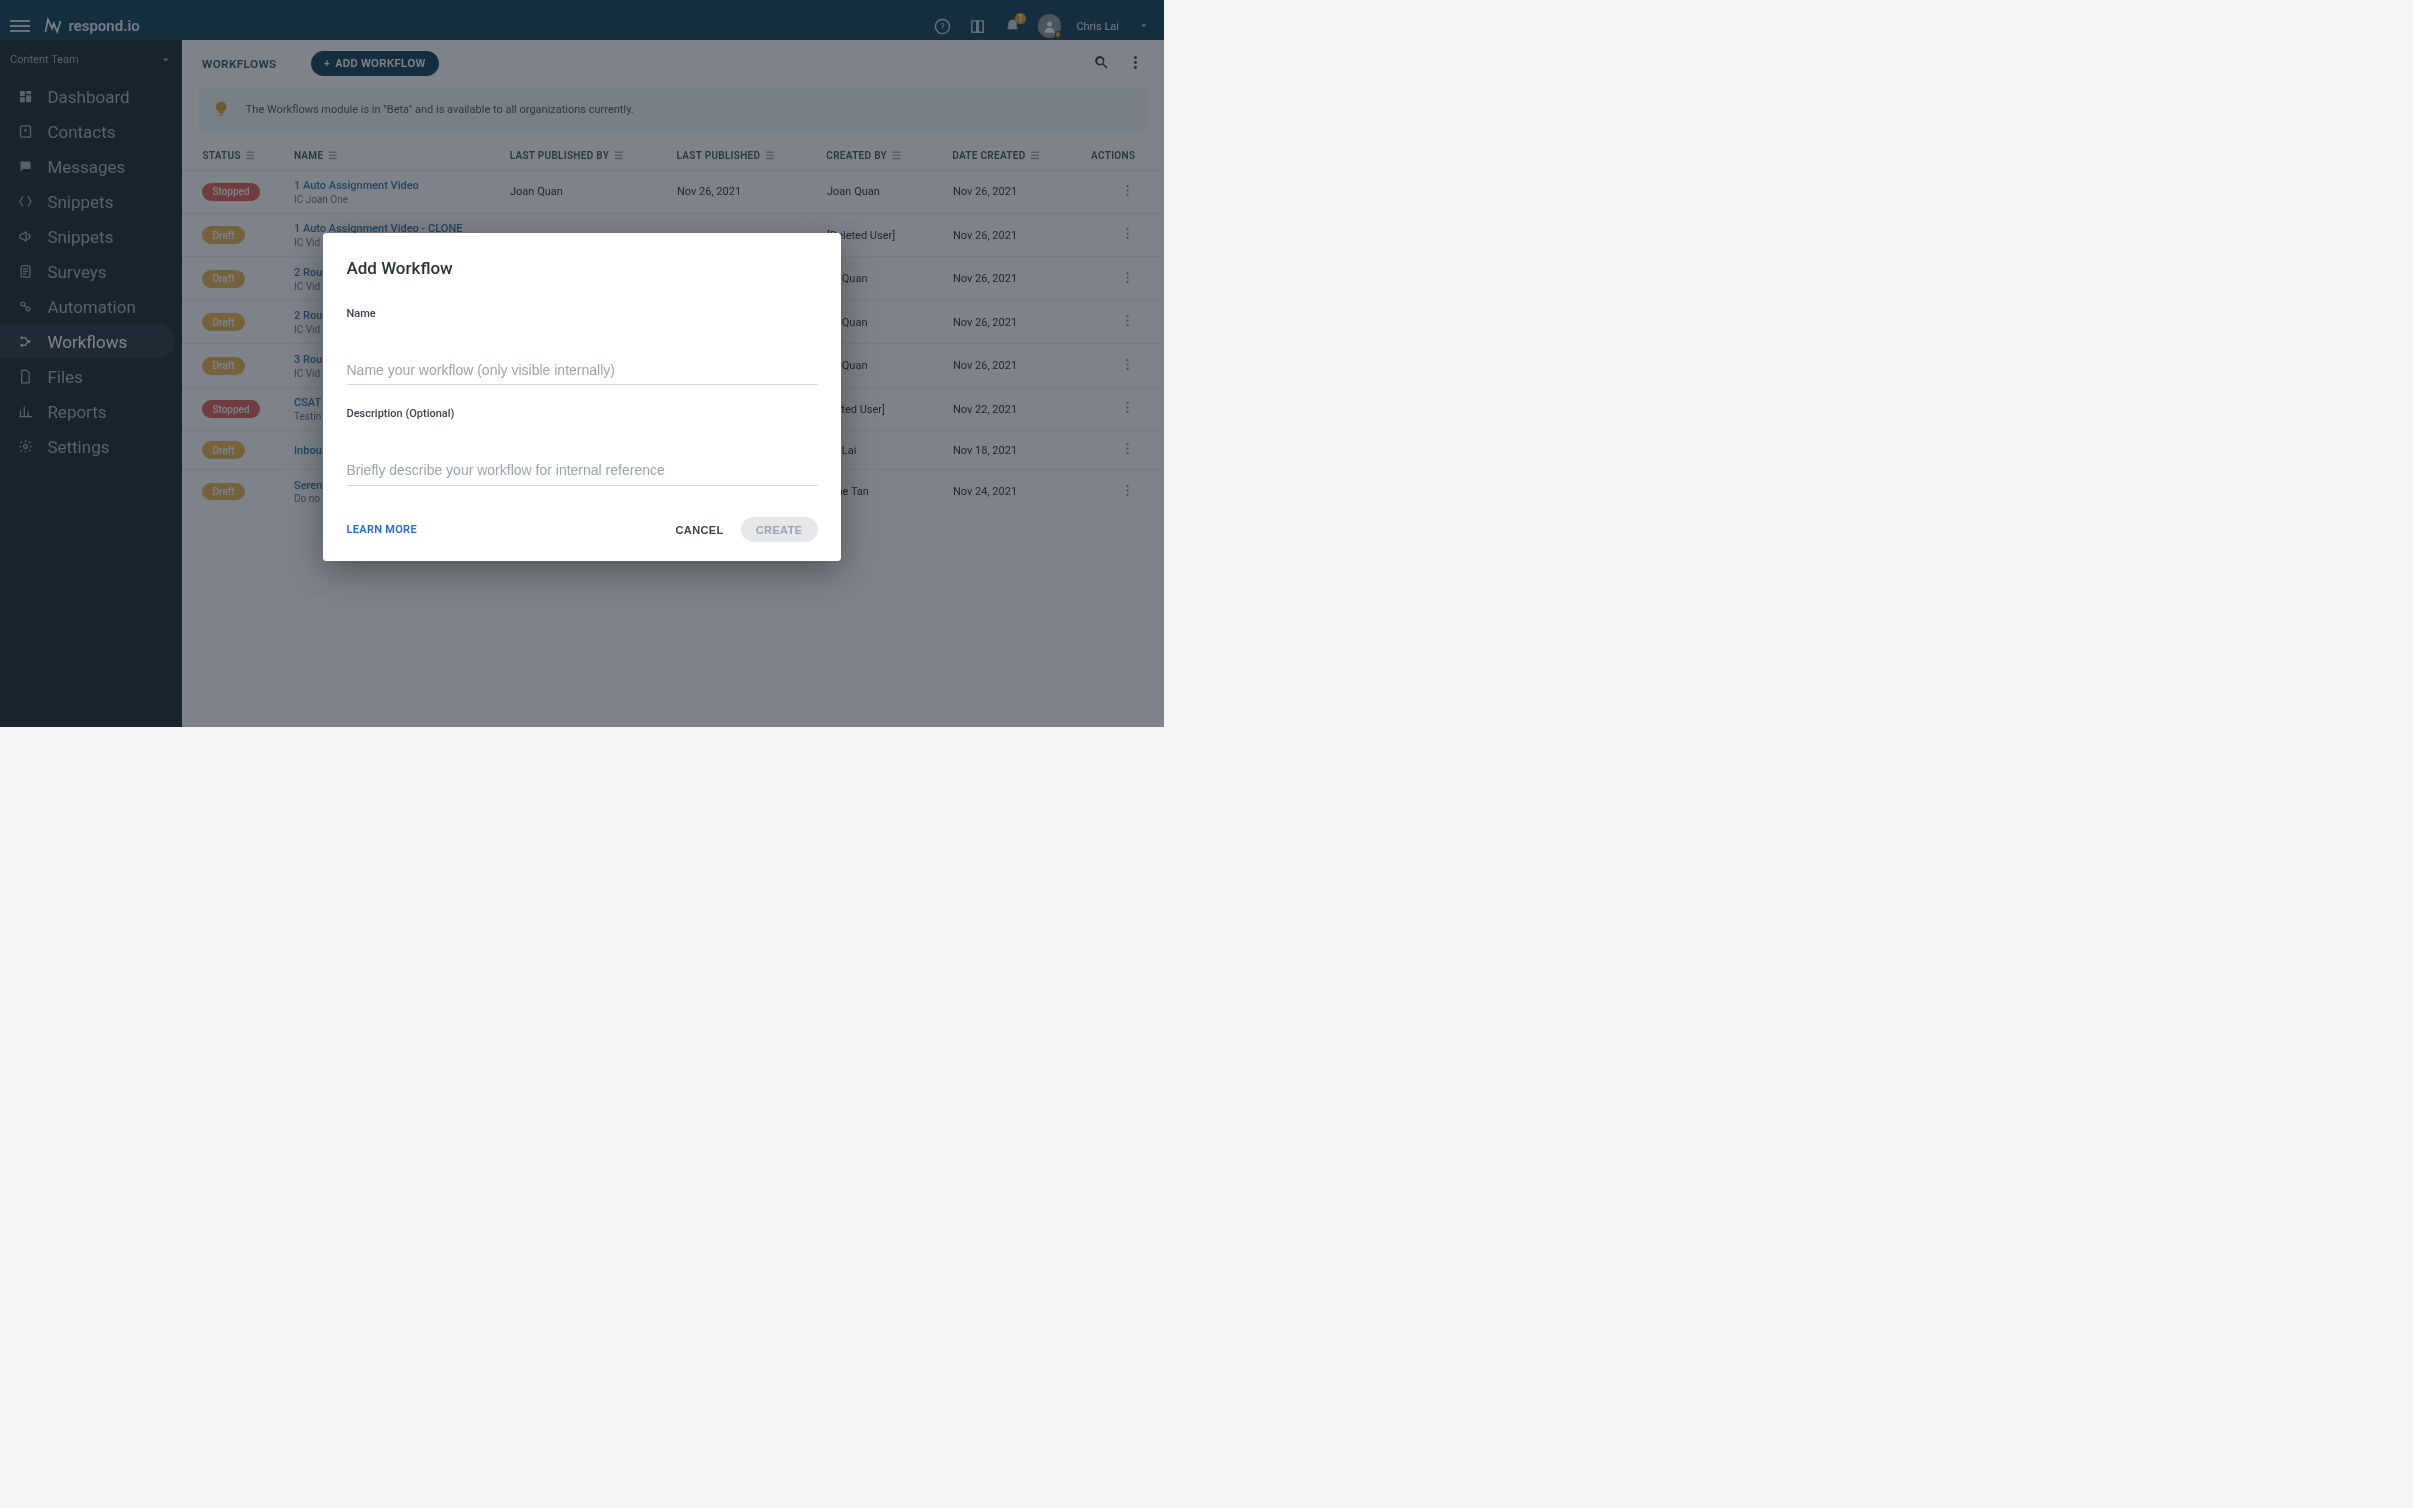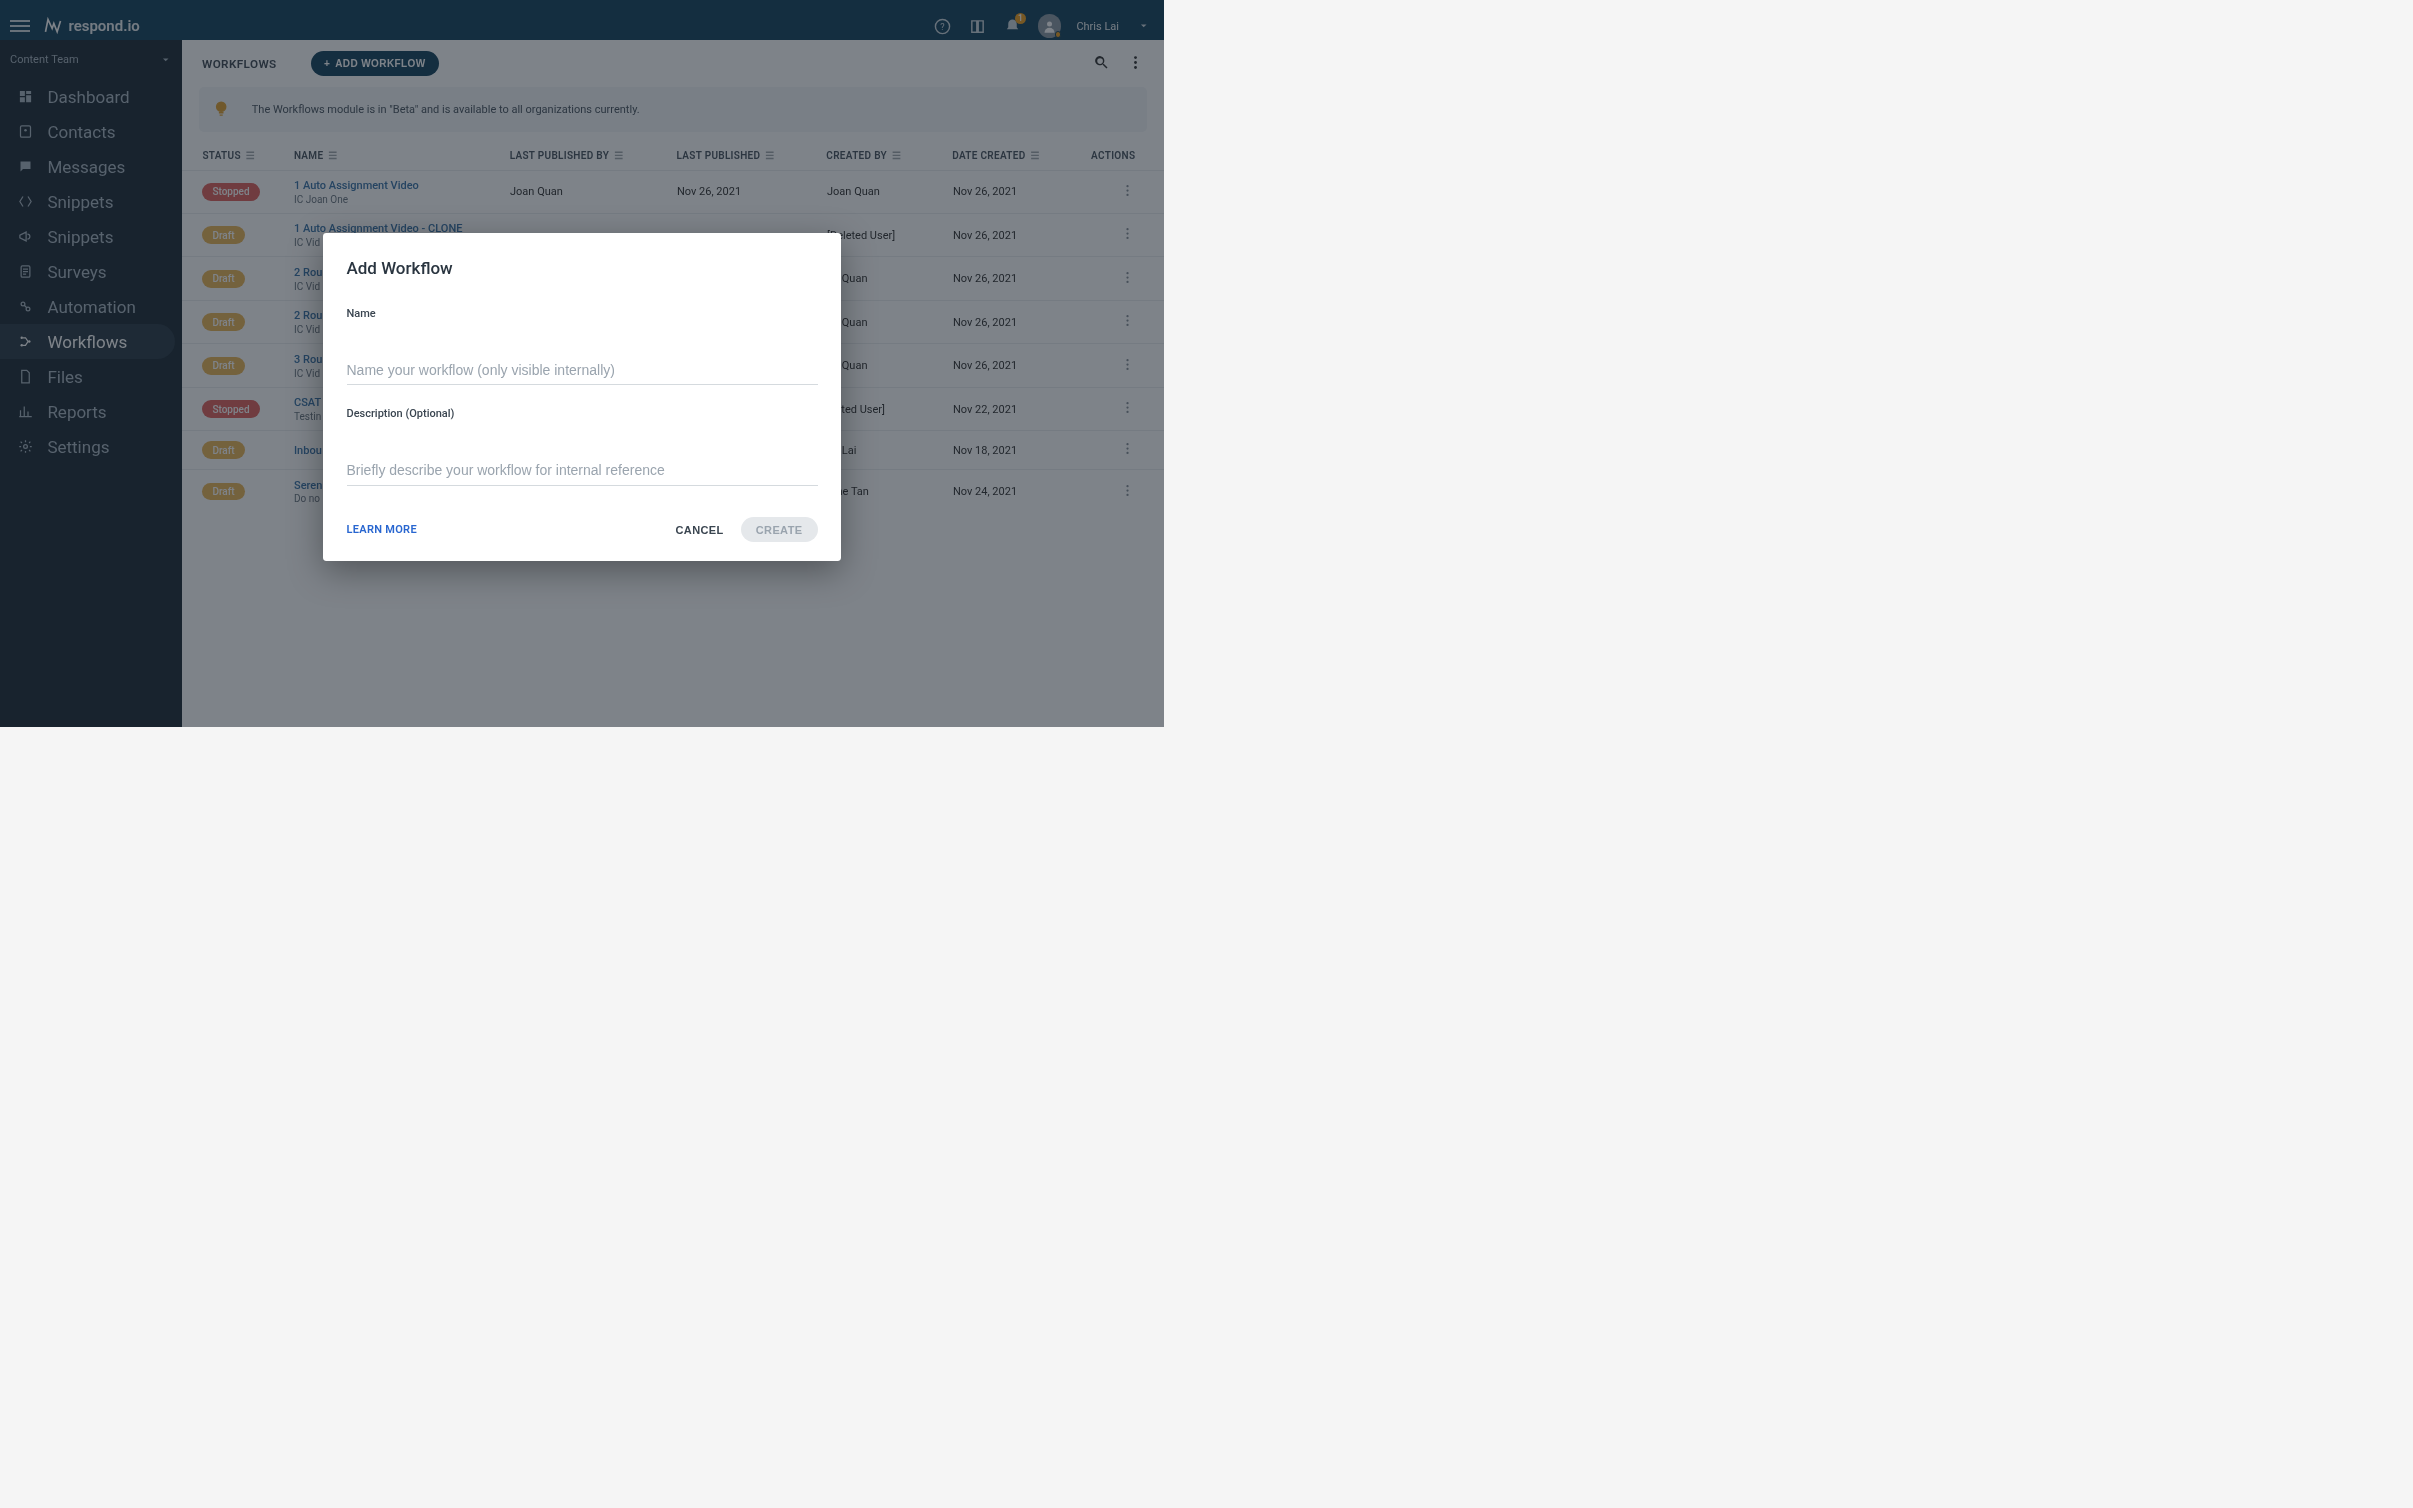--- a/index.html
+++ b/index.html
@@ -25,21 +25,21 @@
 .sidebar-item.active { background: #2a3a47; border-radius: 0 18.4px 18.4px 0; margin-right: 6.7px; color: #fff; }
 .sidebar-icon { width: 17px; height: 17px; display: flex; align-items: center; justify-content: center; }
 
 
 .main { position: absolute; top: 40px; left: 182px; right: 0; bottom: 0; background: #fff; overflow: auto; }
 .page-header { height: 47px; display: flex; align-items: center; padding: 0 20px; gap: 34px; }
 .page-title { font-size: 11.7px; font-weight: 600; color: #404b55; letter-spacing: 0.4px; }
 .add-btn { background: #16435e; color: #fff; border: none; padding: 6.7px 13.4px; border-radius: 15px; font-size: 10px; font-weight: 600; letter-spacing: 0.4px; cursor: pointer; display: flex; align-items: center; gap: 5px; }
 .page-header-right { margin-left: auto; display: flex; align-items: center; gap: 17px; }
 
-.banner { margin: 0 17px 10px; background: #f3f6f8; border-radius: 5px; padding: 11.7px 13.4px; display: flex; align-items: center; gap: 21px; color: #4a5560; font-size: 11px; }
+.banner { margin: 0 17px 10px; background: #f3f6f8; border-radius: 5px; padding: 11.7px 13.4px; display: flex; align-items: center; gap: 15px; color: #4a5560; font-size: 11px; }
 .bulb-icon { color: #e0a030; }
 
 
 .table-header { display: flex; padding: 8.4px 17px; font-size: 10px; font-weight: 600; color: #4a5560; letter-spacing: 0.3px; }
 .col-status { width: 95px; padding-left: 3.4px; }
 .col-name { width: 216px; }
 .col-pub-by { width: 167px; }
 .col-pub { width: 150px; }
 .col-created-by { width: 126px; }
 .col-date-created { width: 139px; }

